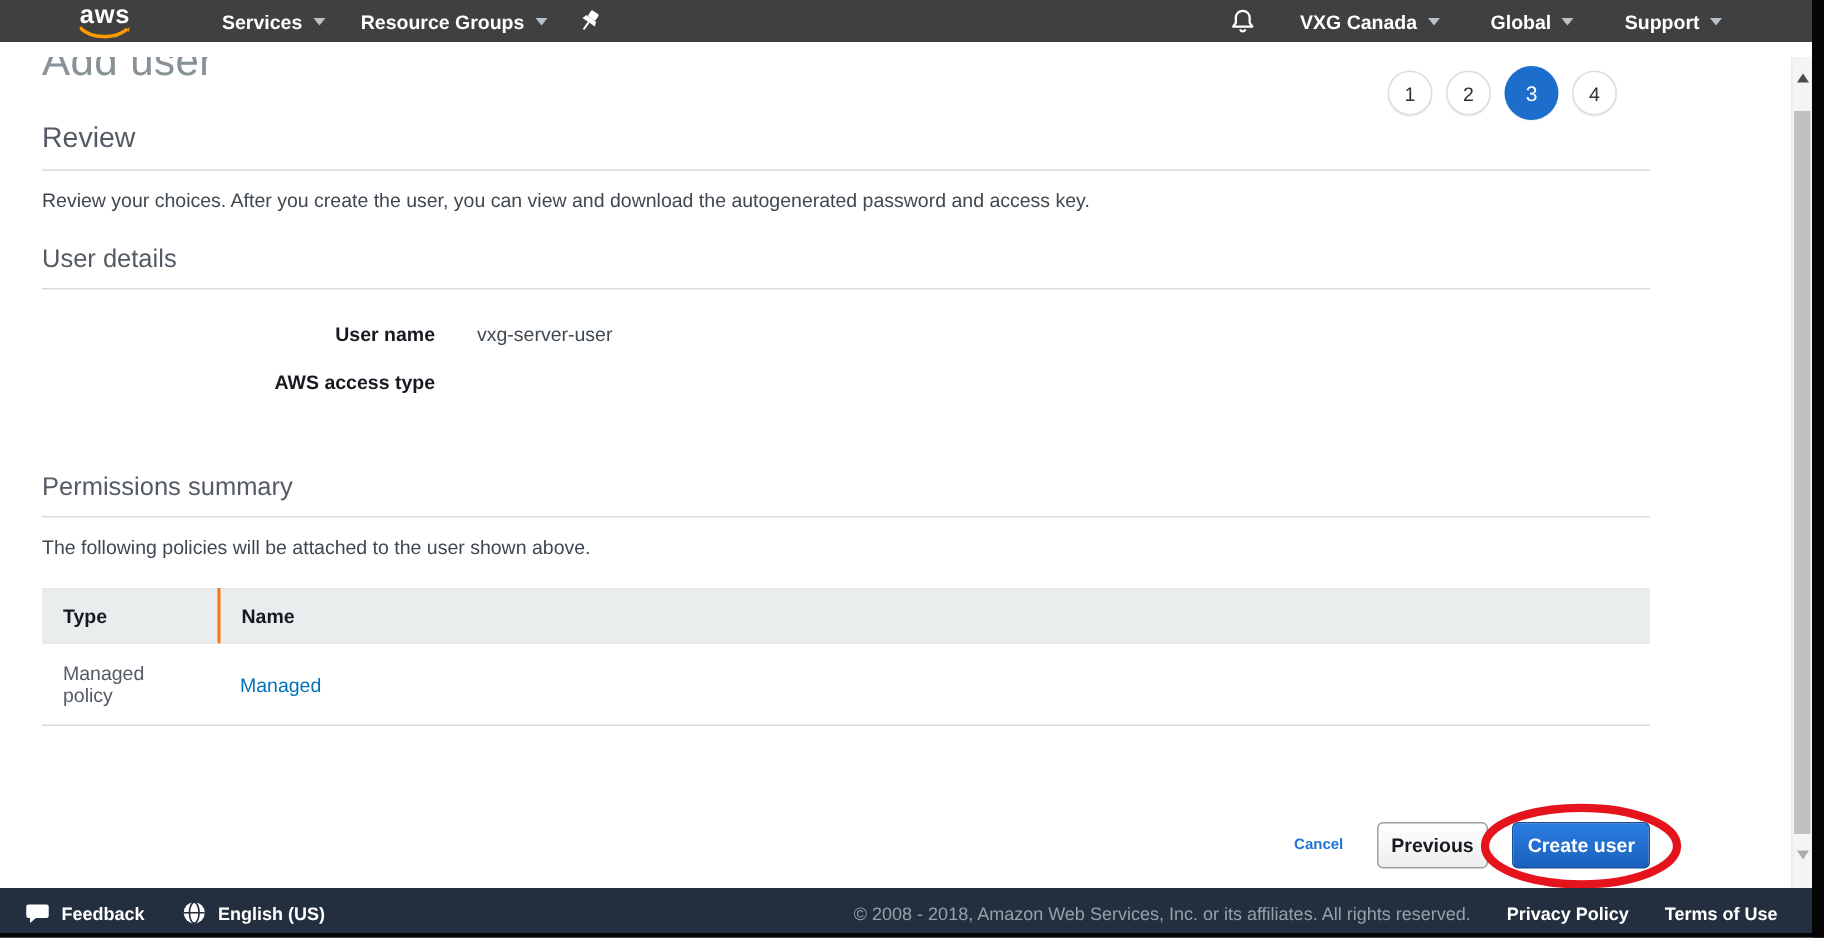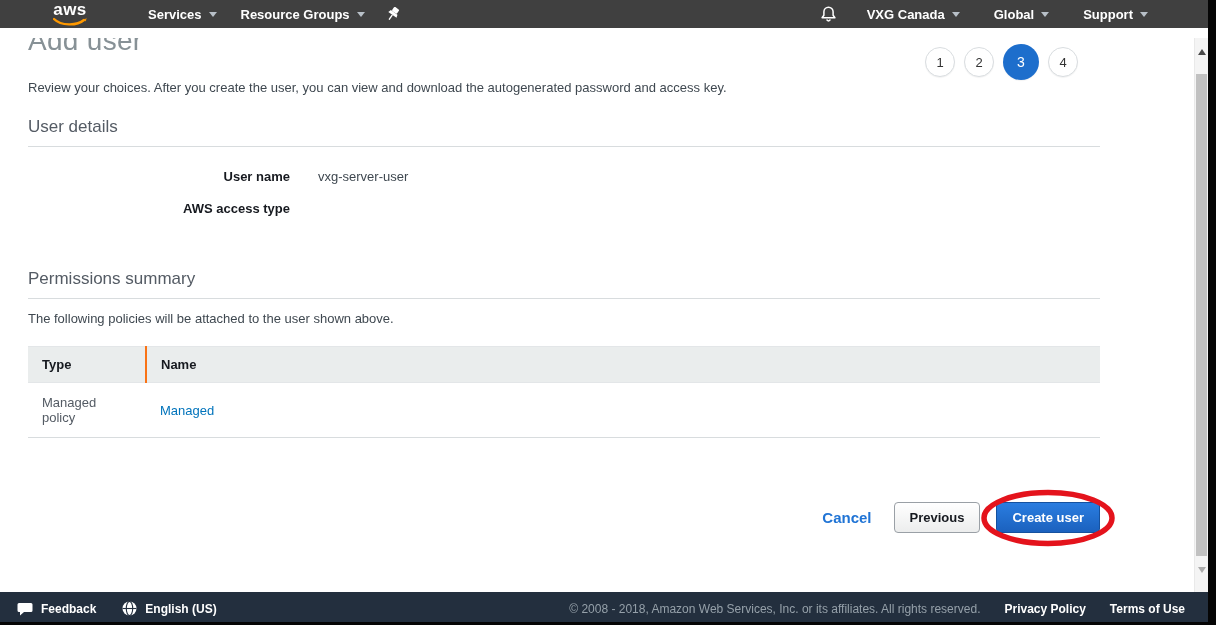--- a/index.html
+++ b/index.html
@@ -97,25 +97,25 @@
     padding:10px 14px; border-top:1px solid #e3e6e8; border-bottom:1px solid #e3e6e8;
   }
   table.perm-table th:first-child { width:118px; border-right:2px solid #f97316; }
   table.perm-table td { padding:12px 14px; border-bottom:1px solid #d8dcde; color:#545b64; }
   a.table-link { color:#0073bb; text-decoration:none; cursor:pointer; }
 
   .actions {
     display:flex; align-items:center; justify-content:flex-end;
     margin-top:64px; gap:16px;
   }
-  .cancel-link { color:#2074d5; font-weight:bold; font-size:15px; text-decoration:none; cursor:pointer; margin-right:6px; }
+  .cancel-link { color:#2074d5; font-weight:bold; font-size:10px; text-decoration:none; cursor:pointer; margin-right:6px; }
   .btn {
     font-family:"Liberation Sans", sans-serif;
     font-size:13px; font-weight:bold; border-radius:4px;
-    padding:7px 15px; cursor:pointer;
+    padding:7px 9px; cursor:pointer;
   }
   .btn-secondary {
     background:linear-gradient(#ffffff,#eceded);
     border:1px solid #9aa0a6; color:#16191f;
   }
   .btn-primary {
     background:linear-gradient(#2a7de0,#1b61be);
     border:1px solid #15519f; color:#fff;
   }
   .create-wrap { position:relative; display:inline-block; }
@@ -193,20 +193,21 @@
   <div class="step active">3</div>
   <div class="step">4</div>
 </div>
 
 <main class="main">
 
   <div class="title-clip">
     <h1>Add user</h1>
   </div>
 
+  <h2 class="section-heading">Review</h2>
   <p class="desc">Review your choices. After you create the user, you can view and download the autogenerated password and access key.</p>
 
   <div class="spacer-md"></div>
   <h3 class="section-heading">User details</h3>
 
   <div class="details">
     <div class="detail-row">
       <div class="detail-label">User name</div>
       <div class="detail-value">vxg-server-user</div>
     </div>

